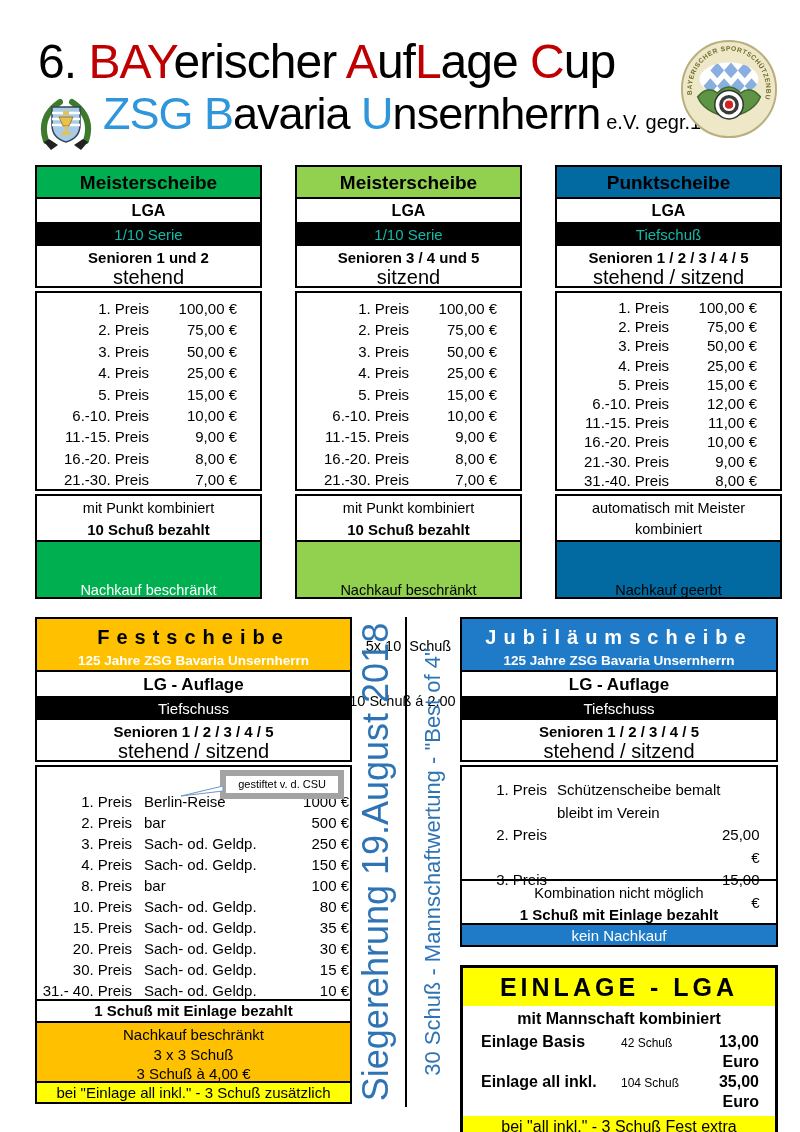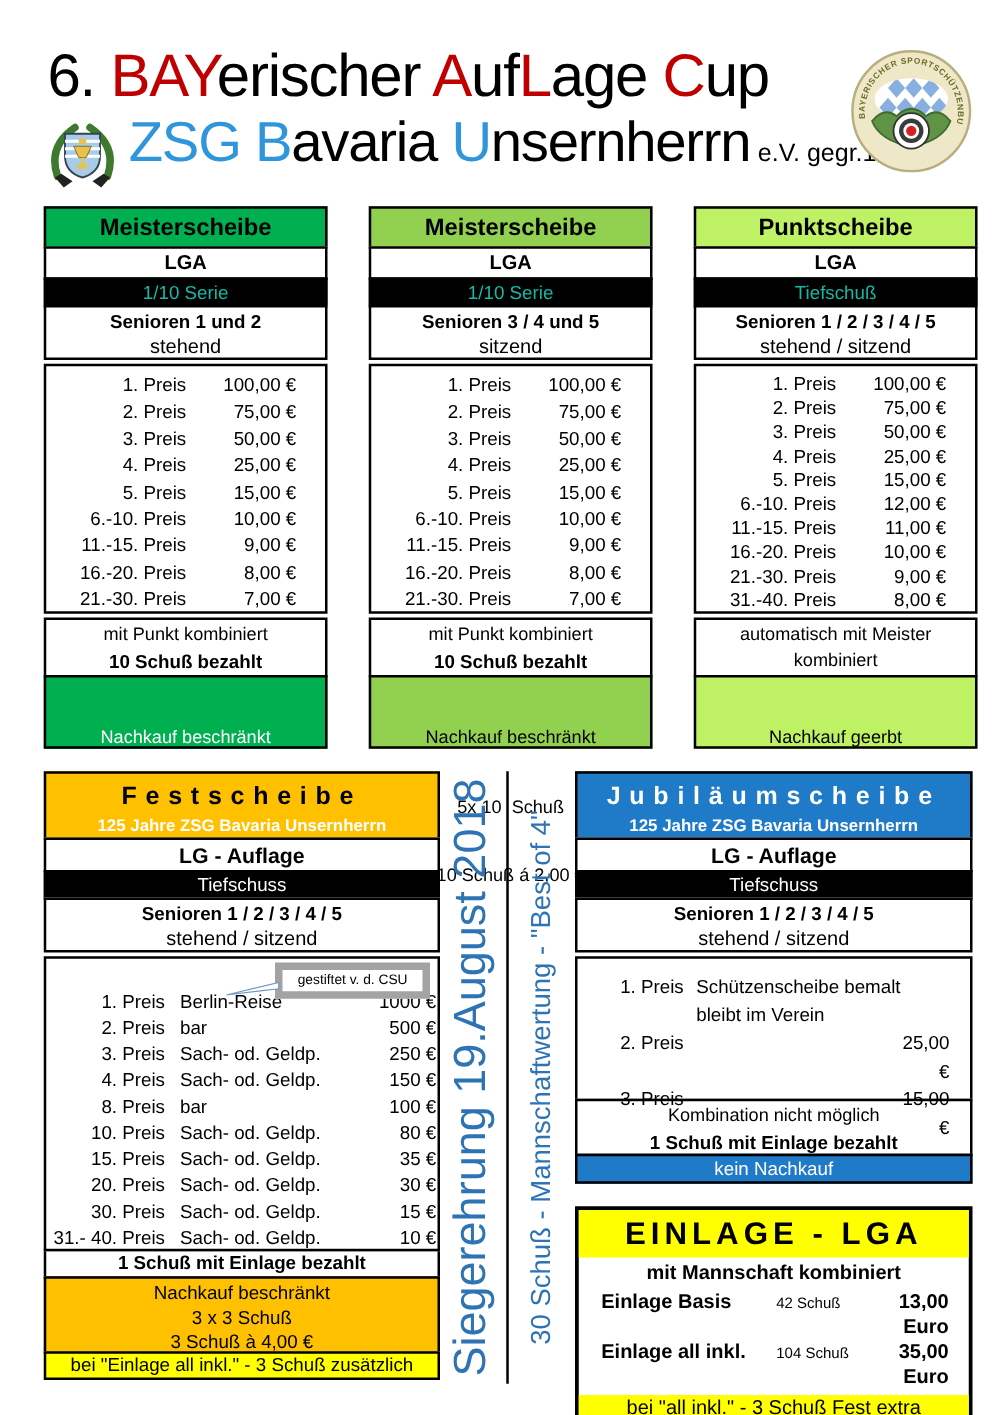--- a/index.html
+++ b/index.html
@@ -14,34 +14,34 @@
   .suffix{font-size:20px;letter-spacing:0;margin-left:6px;}
   .crest{position:absolute;left:36px;top:95px;}
   .badge{position:absolute;left:680px;top:40px;}
 
   
   .box{border:2px solid #000;background:#fff;text-align:center;box-sizing:border-box;}
   .attach{margin-top:-2px;}
   .gap3{margin-top:3px;}
   .bg-green{background:#00B050;}
   .bg-lgreen{background:#92D050;}
-  .bg-cyan{background:#bef264;}
+  .bg-cyan{background:#0369a1;}
   .bg-amber{background:#FFC000;}
   .bg-blue{background:#1F7BC7;}
   .bg-yellow{background:#FFFF00;}
   .white-text{color:#fff;}
 
   
   .col{position:absolute;width:227px;top:165px;}
   .t-head{height:34px;line-height:31px;font-weight:bold;font-size:19px;}
   .t-lga{height:27px;line-height:24px;font-weight:bold;font-size:16px;}
   .t-bar{height:24px;line-height:21px;background:#000;color:#14b8a6;font-size:15px;}
   .t-class{height:44px;padding-top:2px;}
   .c1{font-weight:bold;font-size:15px;line-height:20px;}
-  .c2{font-size:16px;line-height:19px;}
+  .c2{font-size:20px;line-height:19px;}
   .t-prizes{height:200px;padding-top:5px;}
   .prow{display:flex;font-size:15px;line-height:21.4px;}
   .tight .prow{line-height:19.2px;}
   .pr{flex:0 0 112px;text-align:right;}
   .pv{flex:0 0 88px;text-align:right;}
   .t-note{height:48px;padding-top:2px;}
   .n1{font-size:14.5px;line-height:21px;}
   .n2{font-size:15px;line-height:21px;font-weight:bold;}
   .n2.plain{font-weight:normal;font-size:14.5px;}
   .t-foot{height:59px;padding-top:2px;font-size:14.5px;line-height:18.5px;white-space:pre-wrap;}

